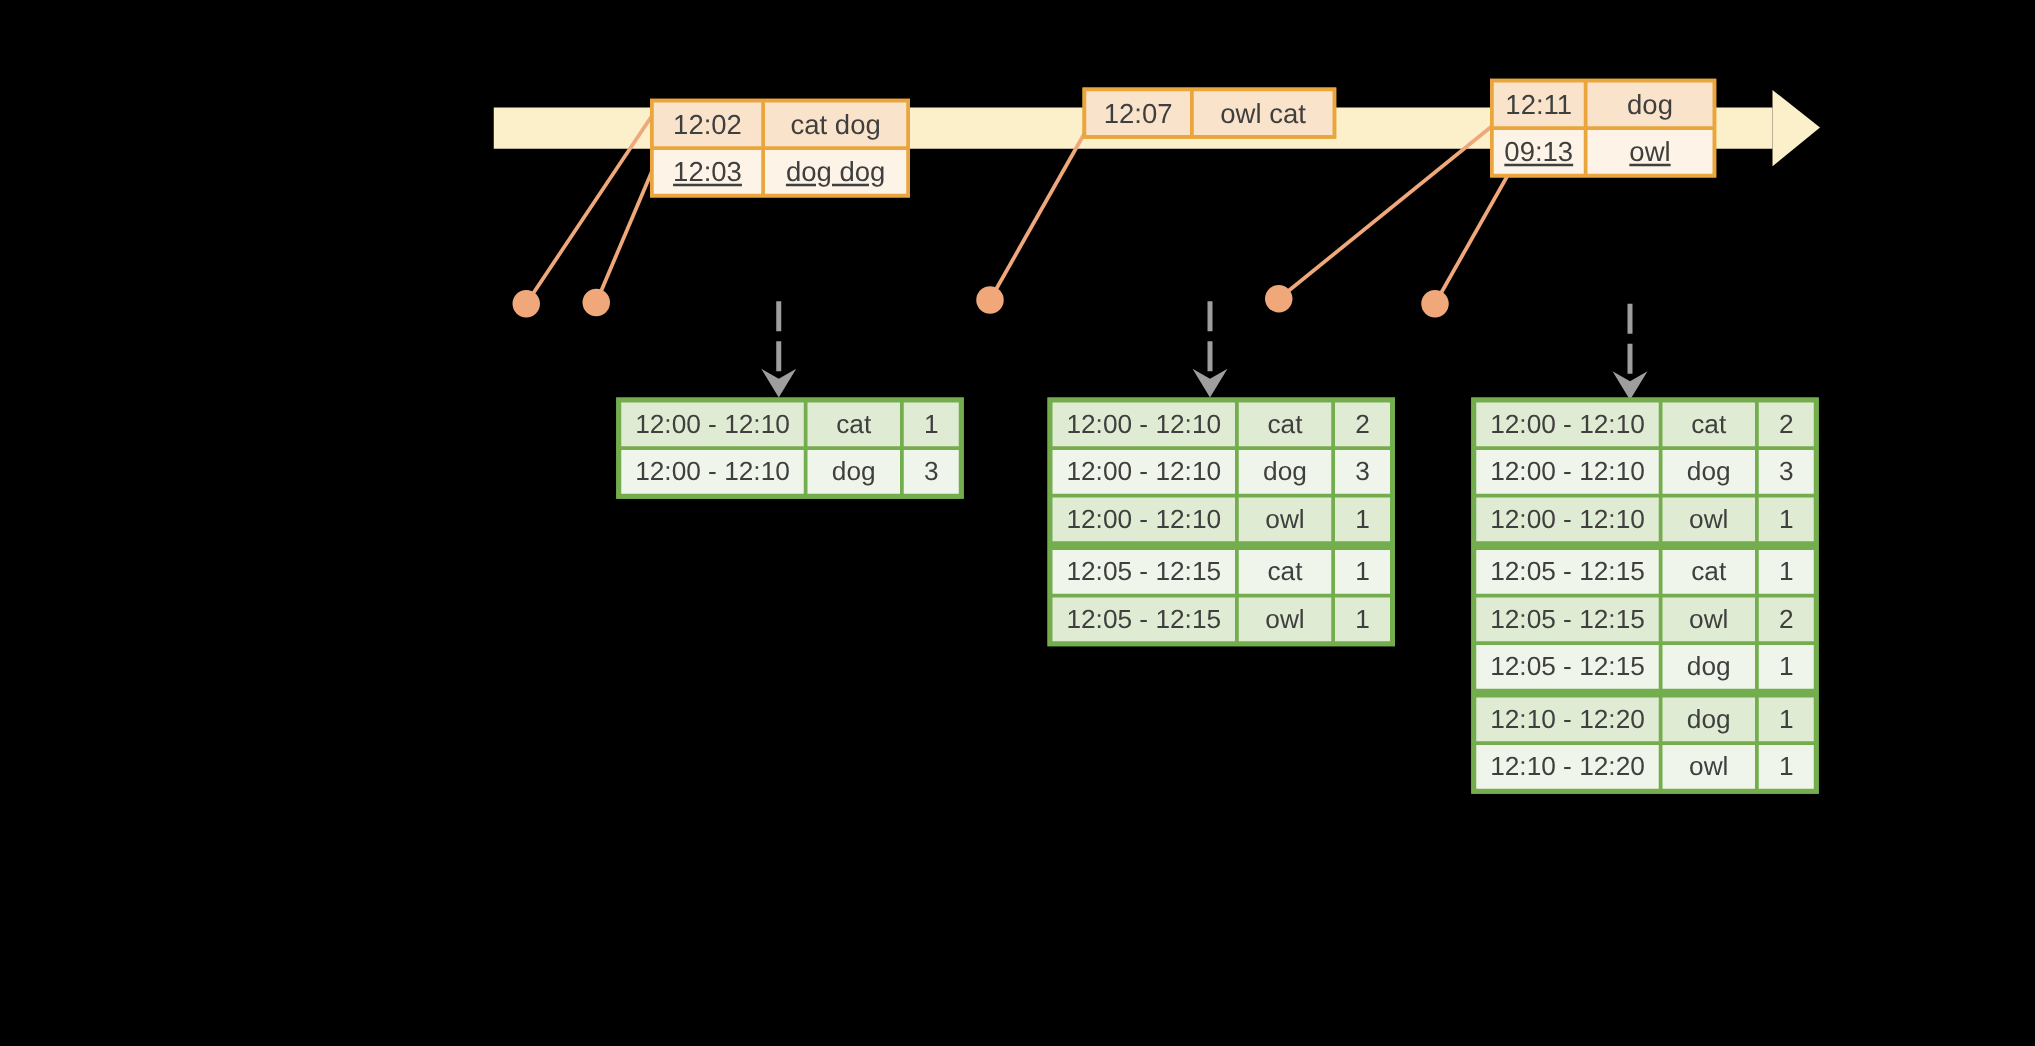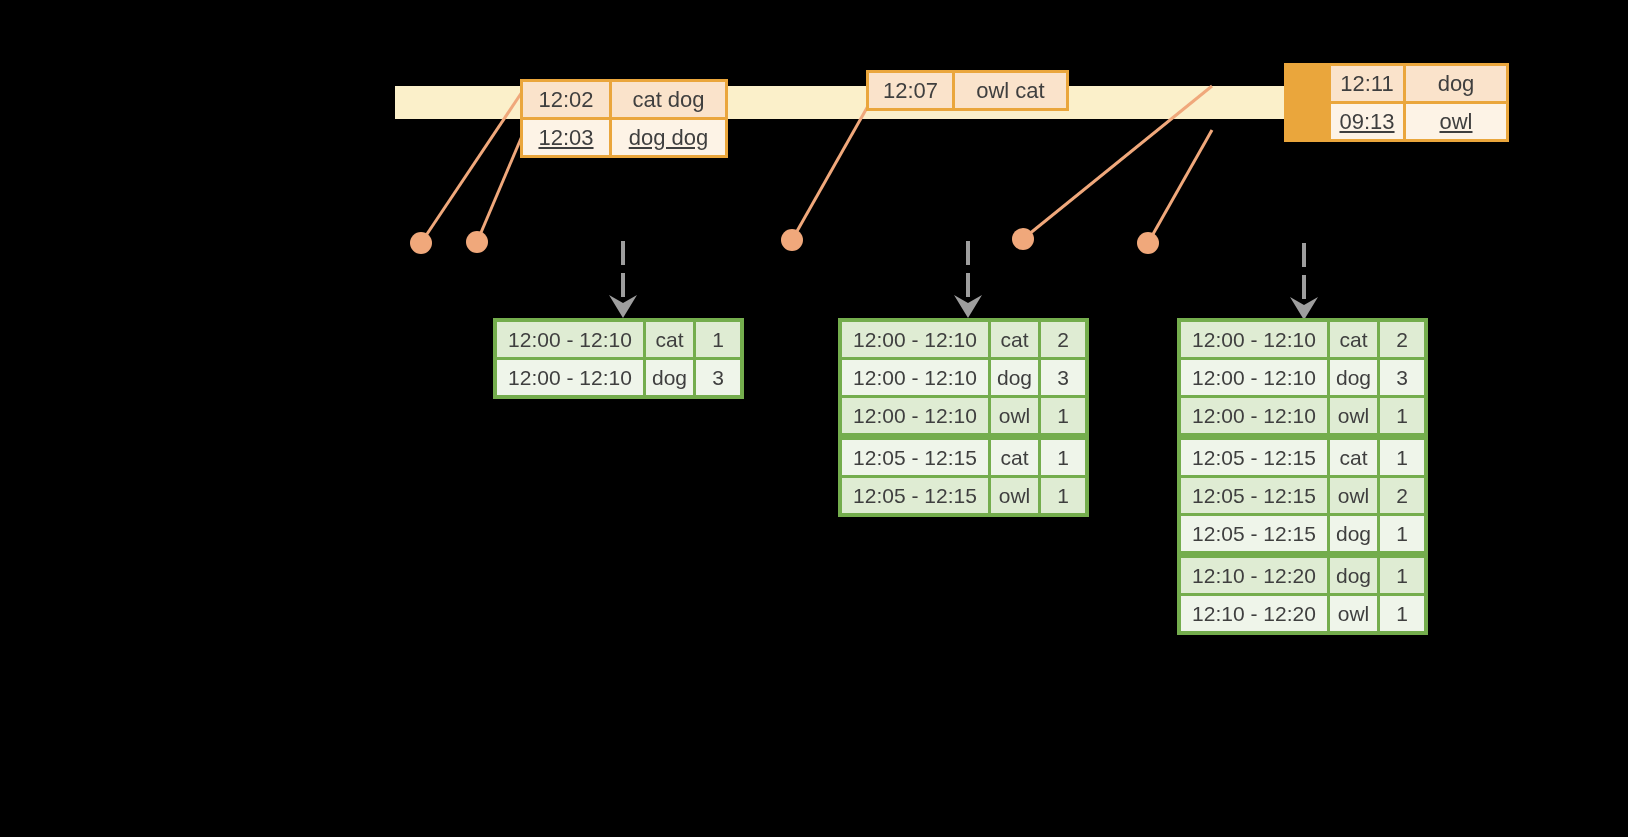--- a/index.html
+++ b/index.html
@@ -16,37 +16,37 @@
     position:absolute; display:grid; gap:3px;
     background:var(--event-border); border:3px solid var(--event-border);
     box-sizing:content-box;
   }
   .event-table .cell {
     display:flex; align-items:center; justify-content:center;
     font-size:22px; line-height:1;
   }
   .etA { left:520px; top:79px;  grid-template-columns:86px 113px; grid-auto-rows:35px; }
   .etB { left:866px; top:70px;  grid-template-columns:83px 111px; grid-auto-rows:35px; }
-  .etC { left:1284px; top:63px; grid-template-columns:72px 100px; grid-auto-rows:35px;padding-left:44px; }
+  .etC { left:1192px; top:63px; grid-template-columns:72px 100px; grid-auto-rows:35px; }
   .e-dark  { background:var(--event-row-dark); }
   .e-light { background:var(--event-row-light);text-decoration:underline; }
 
   
   .result-table {
     position:absolute; display:flex; flex-direction:column; gap:3px;
     background:var(--result-border); border:4px solid var(--result-border);
   }
   .result-table .row { display:flex; gap:3px; height:35px; }
   .result-table .row.group-start { margin-top:4px; }
   .result-table .cell {
     display:flex; align-items:center; justify-content:center;
     font-size:21px; line-height:1;
   }
   .c-window { width:146px; }
-  .c-word   { width:47px; }
+  .c-word   { width:74px; }
   .c-count  { width:44px; }
   .rt1 { left:493px;  top:318px; }
   .rt2 { left:838px;  top:318px; }
   .rt3 { left:1177px; top:318px; }
   .r-dark  { background:var(--result-row-dark); }
   .r-light { background:var(--result-row-light); }
 </style>
 </head>
 <body>
 

